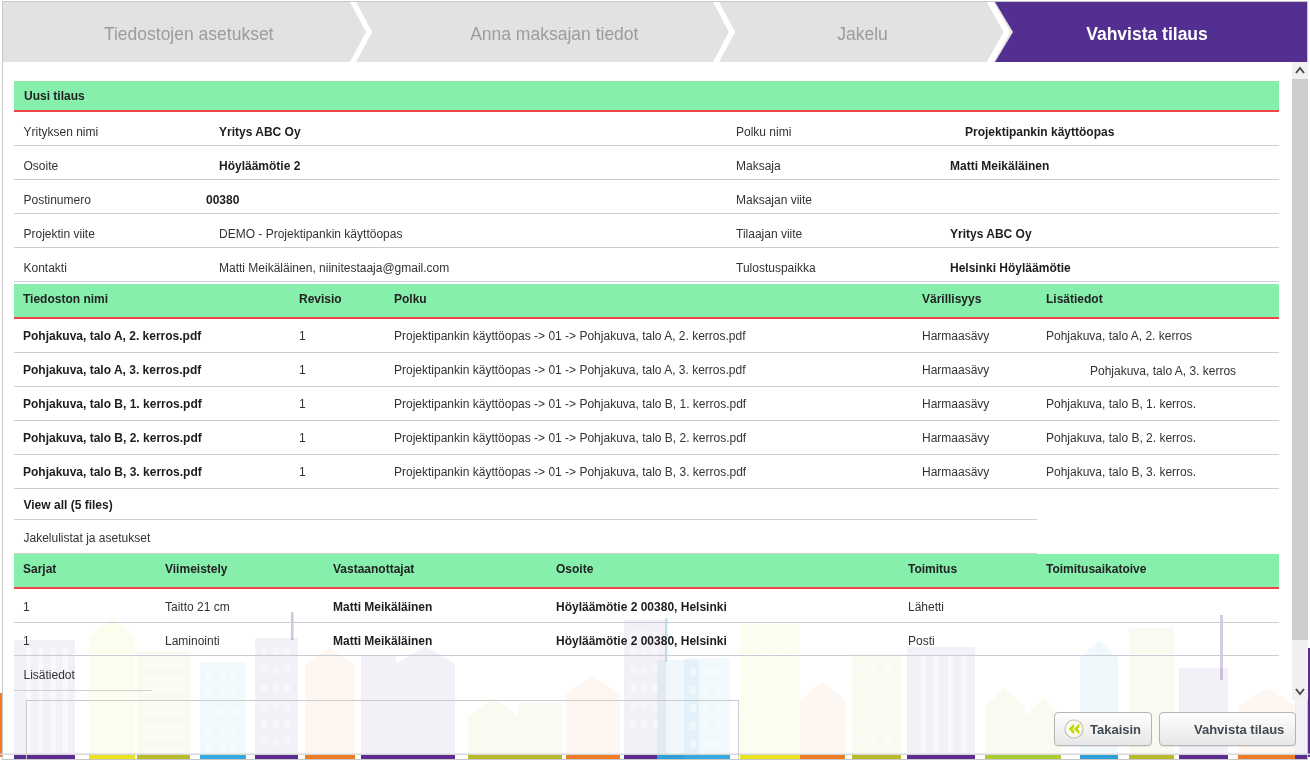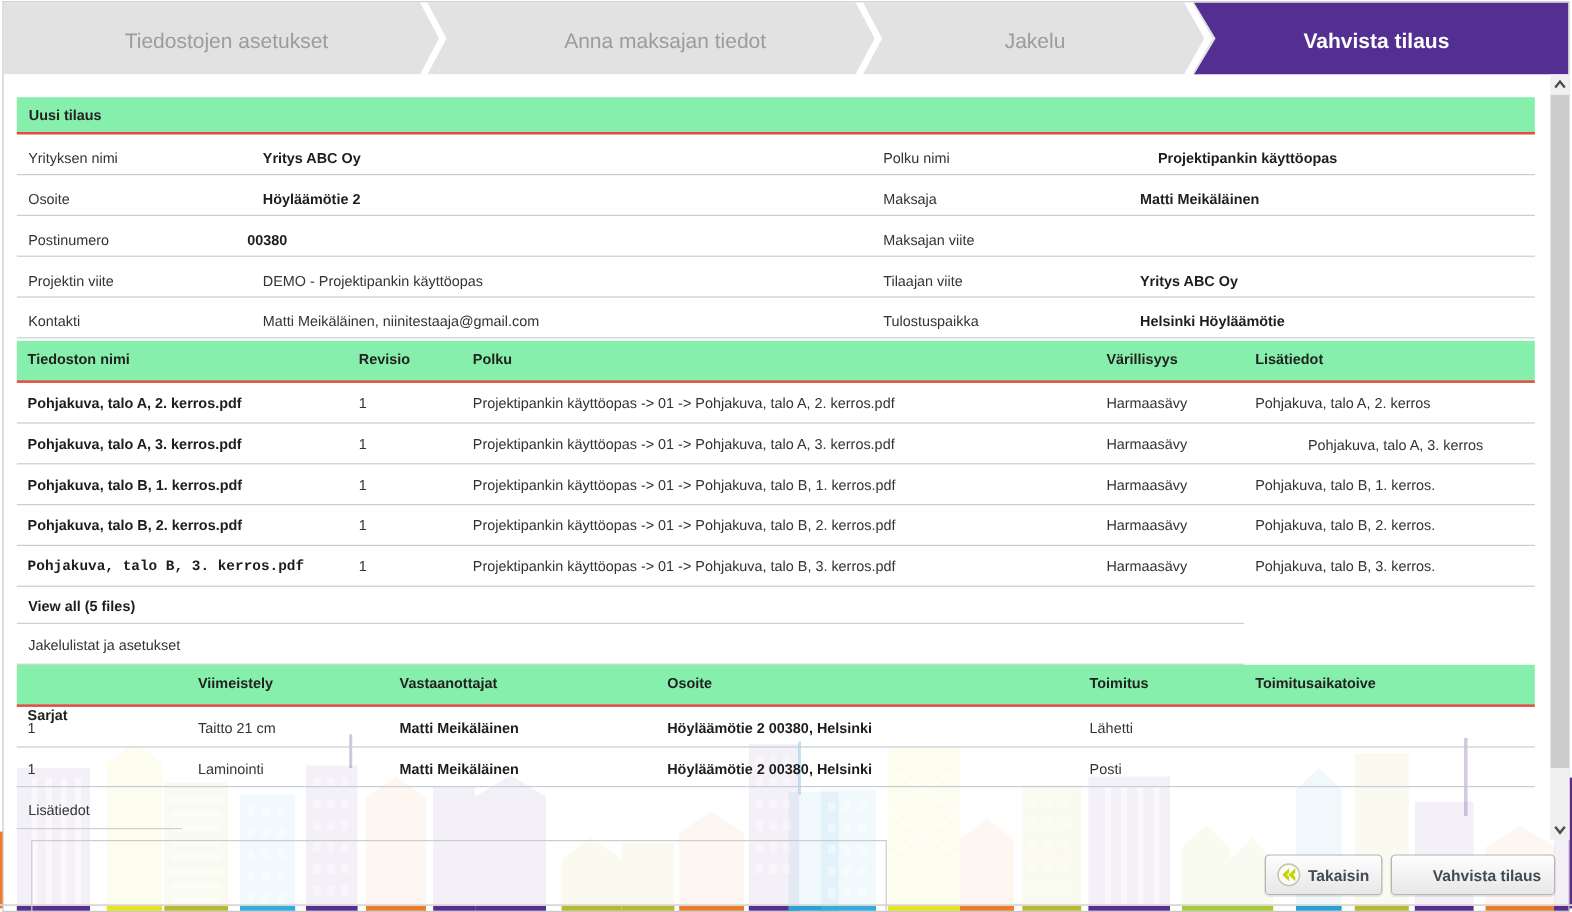--- a/index.html
+++ b/index.html
@@ -267,40 +267,40 @@
  <span class="valn" style="position:absolute;left:1032px;top:10px;">Pohjakuva, talo B, 1. kerros.</span>
       </div>
       <div class="sep" style="position:relative;height:33px;">
  <span class="val" style="position:absolute;left:9px;top:10px;">Pohjakuva, talo B, 2. kerros.pdf</span>
  <span class="valn" style="position:absolute;left:285px;top:10px;">1</span>
  <span class="valn" style="position:absolute;left:380px;top:10px;">Projektipankin käyttöopas -&gt; 01 -&gt; Pohjakuva, talo B, 2. kerros.pdf</span>
  <span class="valn" style="position:absolute;left:908px;top:10px;">Harmaasävy</span>
  <span class="valn" style="position:absolute;left:1032px;top:10px;">Pohjakuva, talo B, 2. kerros.</span>
       </div>
       <div class="sep" style="position:relative;height:33px;">
- <span class="val" style="position:absolute;left:9px;top:10px;font-family:Liberation Mono, monospace;">Pohjakuva, talo B, 3. kerros.pdf</span>
+ <span class="val" style="position:absolute;left:9px;top:10px;">Pohjakuva, talo B, 3. kerros.pdf</span>
  <span class="valn" style="position:absolute;left:285px;top:10px;">1</span>
  <span class="valn" style="position:absolute;left:380px;top:10px;">Projektipankin käyttöopas -&gt; 01 -&gt; Pohjakuva, talo B, 3. kerros.pdf</span>
  <span class="valn" style="position:absolute;left:908px;top:10px;">Harmaasävy</span>
  <span class="valn" style="position:absolute;left:1032px;top:10px;">Pohjakuva, talo B, 3. kerros.</span>
       </div>
     </div>
 
   <div style="position:relative;height:31px;">
     <span class="val" style="position:absolute;left:9.5px;top:9px;">View all (5 files)</span>
     <div style="position:absolute;left:0;top:30px;width:1023px;border-bottom:1px solid #cfcfcf;"></div>
   </div>
   <div style="position:relative;height:34px;">
     <span class="lbl" style="position:absolute;left:9.5px;top:11px;">Jakelulistat ja asetukset</span>
     <div style="position:absolute;left:0;top:33px;width:1023px;border-bottom:1px solid #cfcfcf;"></div>
   </div>
 
   <div id="sarjat">
       <div class="hdrow" style="position:relative;height:33px;">
- <span class="hcell" style="left:9px;margin-top:27px;">Sarjat</span>
+ <span class="hcell" style="left:9px;">Sarjat</span>
  <span class="hcell" style="left:151px;">Viimeistely</span>
  <span class="hcell" style="left:319px;">Vastaanottajat</span>
  <span class="hcell" style="left:542px;">Osoite</span>
  <span class="hcell" style="left:894px;">Toimitus</span>
  <span class="hcell" style="left:1032px;">Toimitusaikatoive</span>
       </div>
       <div class="sep" style="position:relative;height:32.5px;">
  <span class="valn" style="position:absolute;left:9px;top:11px;">1</span>
  <span class="valn" style="position:absolute;left:151px;top:11px;">Taitto 21 cm</span>
  <span class="val" style="position:absolute;left:319px;top:11px;">Matti Meikäläinen</span>

